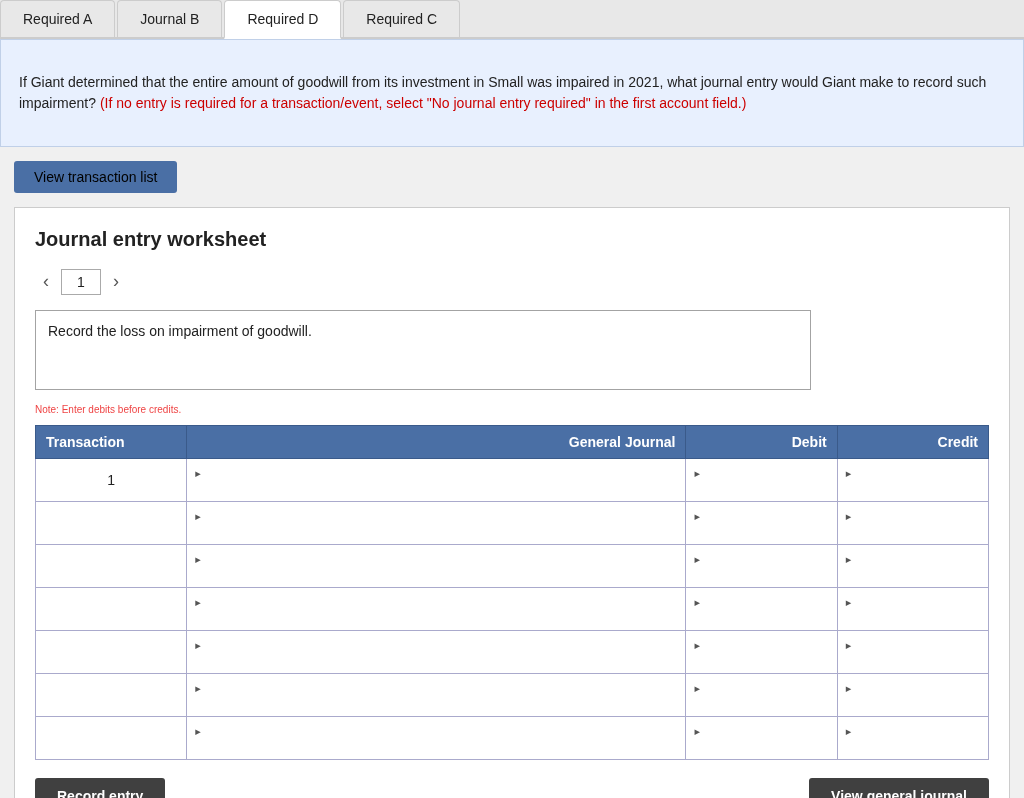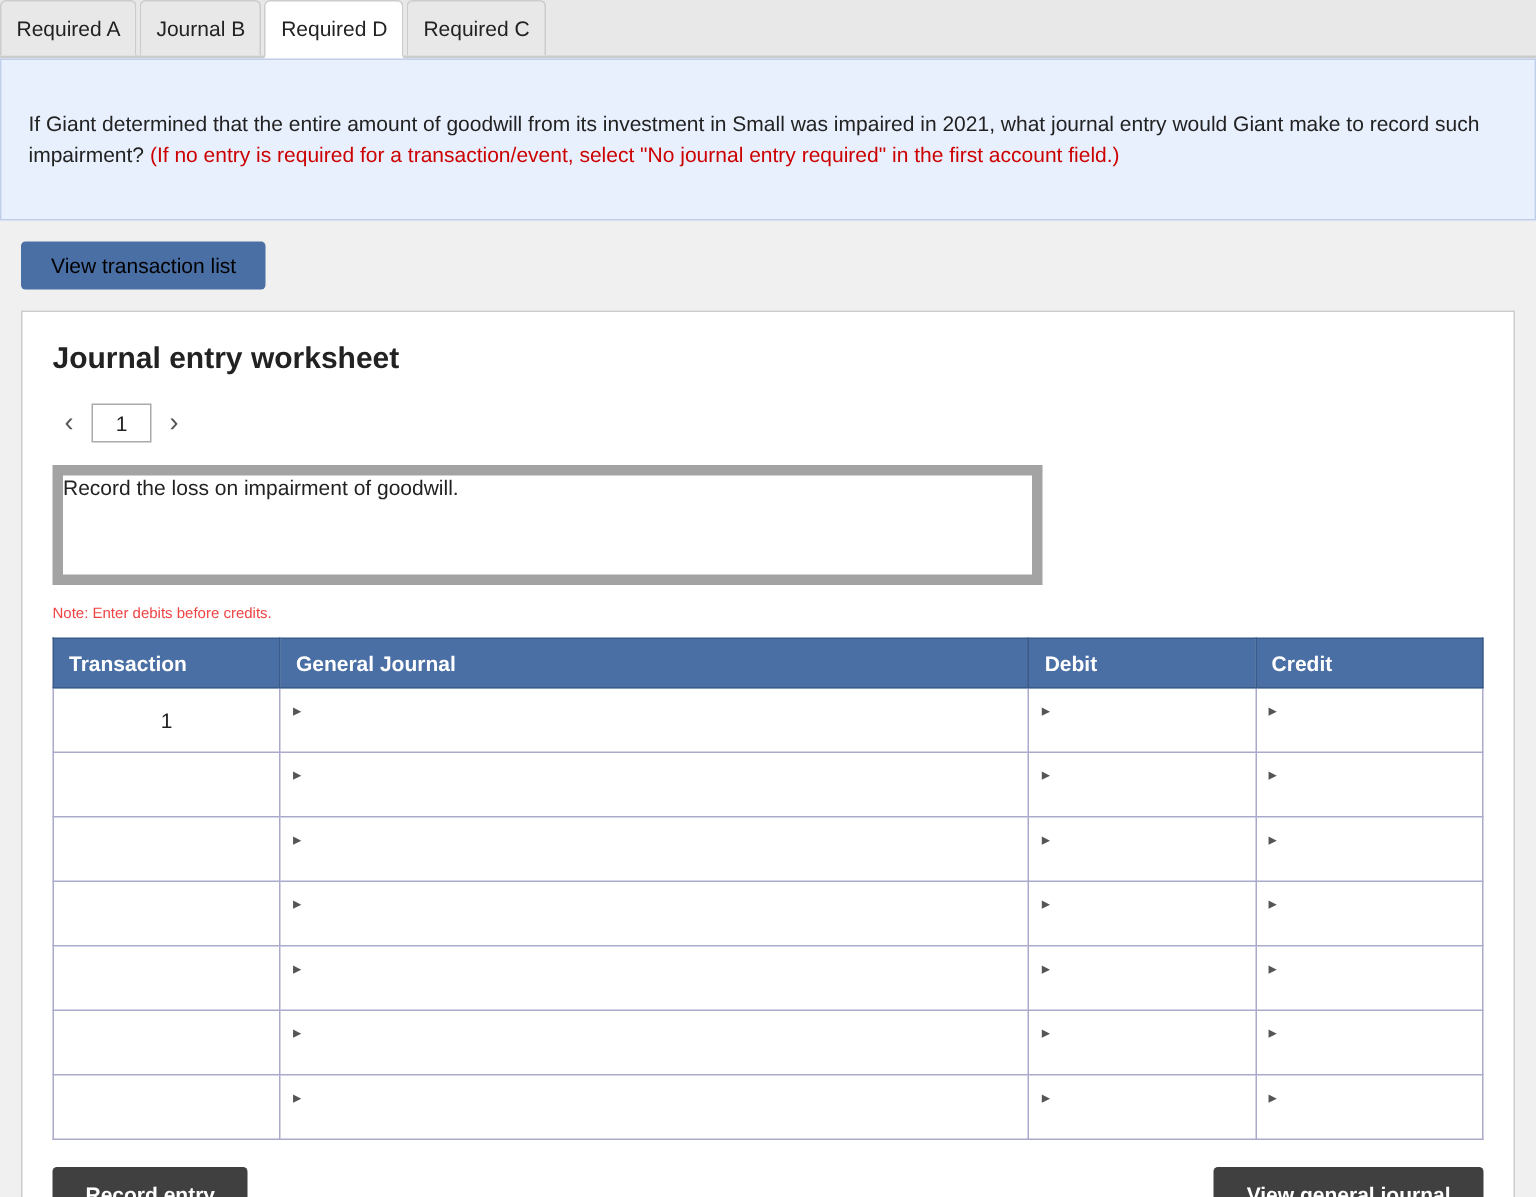--- a/index.html
+++ b/index.html
@@ -1,20 +1,20 @@
 <!DOCTYPE html>
 <html><head>
   <meta charset="utf-8">
   <style>
     * { box-sizing: border-box; margin: 0; padding: 0; }
     body { font-family: Arial, sans-serif; font-size: 14px; background: #f0f0f0; color: #222; }
 
     .tabs { display: flex; background: #e8e8e8; border-bottom: 2px solid #ccc; }
     .tab {
-      padding: 10px 10px;
+      padding: 10px 22px;
       cursor: pointer;
       border: 1px solid #ccc;
       border-bottom: none;
       background: #e8e8e8;
       margin-right: 2px;
       border-radius: 4px 4px 0 0;
       font-size: 14px;
     }
     .tab.active {
       background: #fff;
@@ -74,46 +74,47 @@
     .entry-number-box {
       border: 1px solid #aaa;
       padding: 4px 14px;
       font-size: 14px;
       min-width: 40px;
       text-align: center;
       margin: 0 4px;
     }
 
     .description-box {
-      border: 7px solid #a3a3a3;
+      border: 1px solid #a3a3a3;
+      padding: 12px;
       min-height: 80px;
       margin-bottom: 14px;
       font-size: 14px;
       color: #222;
-      width: 660px;
+      width: 776px;
     }
 
     .note-text {
       color: #ef4444;
       font-size: 10px;
       margin-bottom: 10px;
     }
 
     .journal-table {
       width: 100%;
       border-collapse: collapse;
       margin-bottom: 18px;
     }
     .journal-table th {
       background: #4a6fa5;
       color: #fff;
       padding: 8px 10px;
       font-weight: bold;
       font-size: 14px;
-      text-align: left;
+      text-align: right;
       border: 1px solid #3a5a8a;
     }
     .journal-table th.left { text-align: left; }
     .journal-table td {
       border: 1px solid #aac;
       padding: 5px 8px;
       height: 28px;
       background: #fff;
     }
     .journal-table td.transaction-col {

